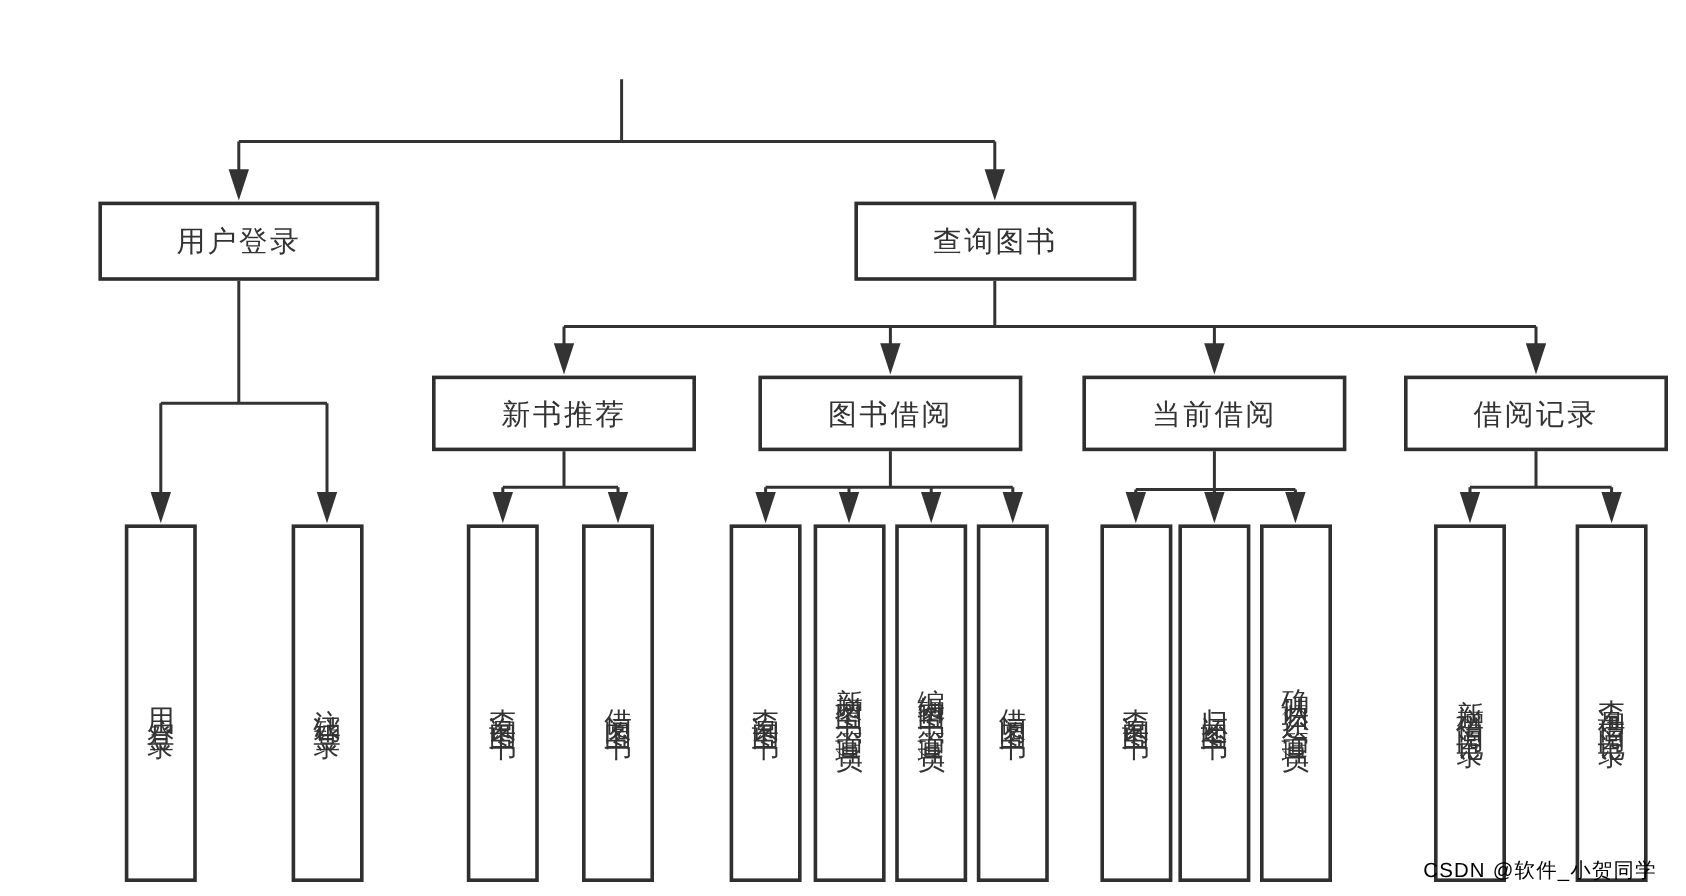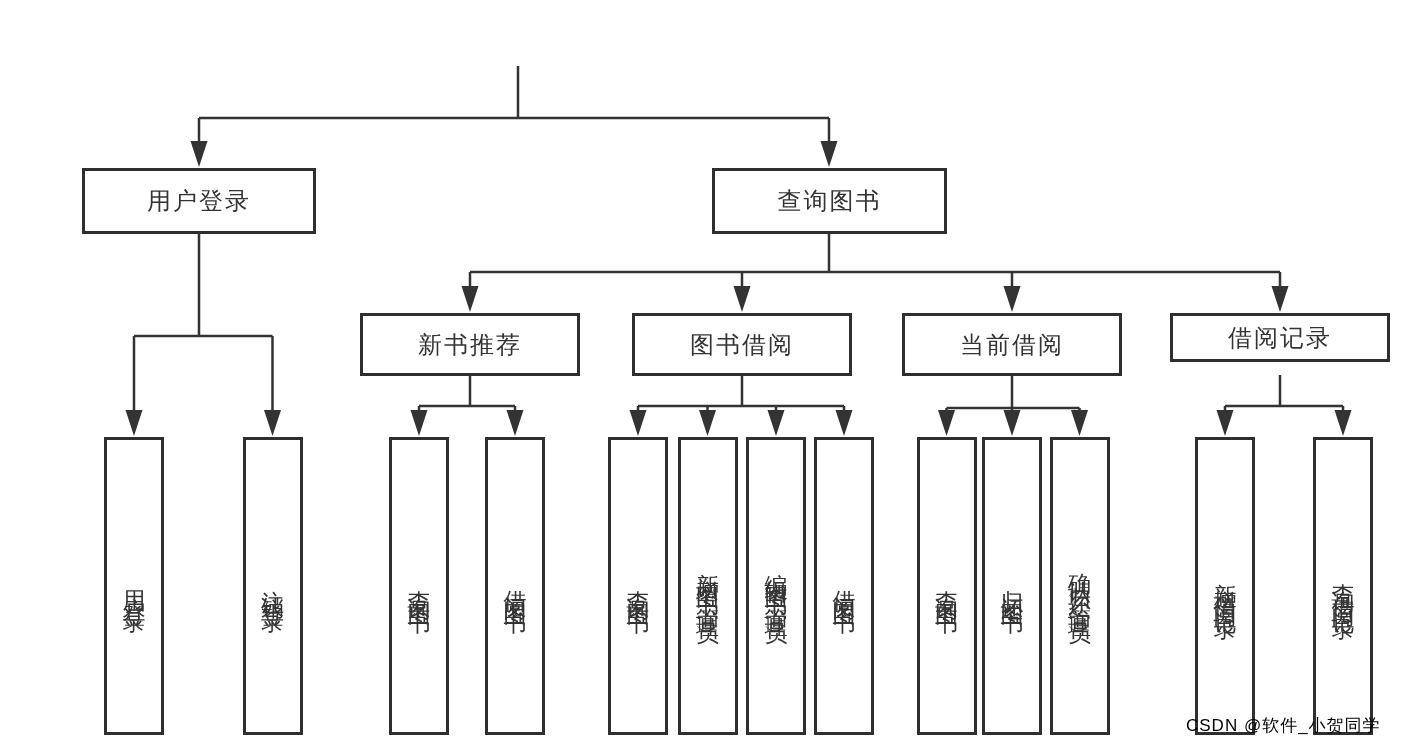--- a/index.html
+++ b/index.html
@@ -87,21 +87,21 @@
     </g>
   </svg>
 
 
   <div class="box h-box" style="left:82px;top:168px;width:234px;height:66px;">用户登录</div>
   <div class="box h-box" style="left:712px;top:168px;width:235px;height:66px;">查询图书</div>
 
   <div class="box h-box" style="left:360px;top:313px;width:220px;height:63px;">新书推荐</div>
   <div class="box h-box" style="left:632px;top:313px;width:220px;height:63px;">图书借阅</div>
   <div class="box h-box" style="left:902px;top:313px;width:220px;height:63px;">当前借阅</div>
-  <div class="box h-box" style="left:1170px;top:313px;width:220px;height:49px;">借阅记录</div>
+  <div class="box h-box" style="left:1170px;top:313px;width:220px;height:63px;">借阅记录</div>
 
   <div class="box v-box" style="left:104px;top:437px;width:60px;height:298px;">用户登录</div>
   <div class="box v-box" style="left:242.5px;top:437px;width:60px;height:298px;">注销登录</div>
 
   <div class="box v-box" style="left:389px;top:437px;width:60px;height:298px;">查询图书</div>
   <div class="box v-box" style="left:485px;top:437px;width:60px;height:298px;">借阅图书</div>
 
   <div class="box v-box" style="left:608px;top:437px;width:60px;height:298px;">查询图书</div>
   <div class="box v-box" style="left:677.5px;top:437px;width:60px;height:298px;">新增图书（管理员）</div>
   <div class="box v-box" style="left:746px;top:437px;width:60px;height:298px;">编辑图书（管理员）</div>

